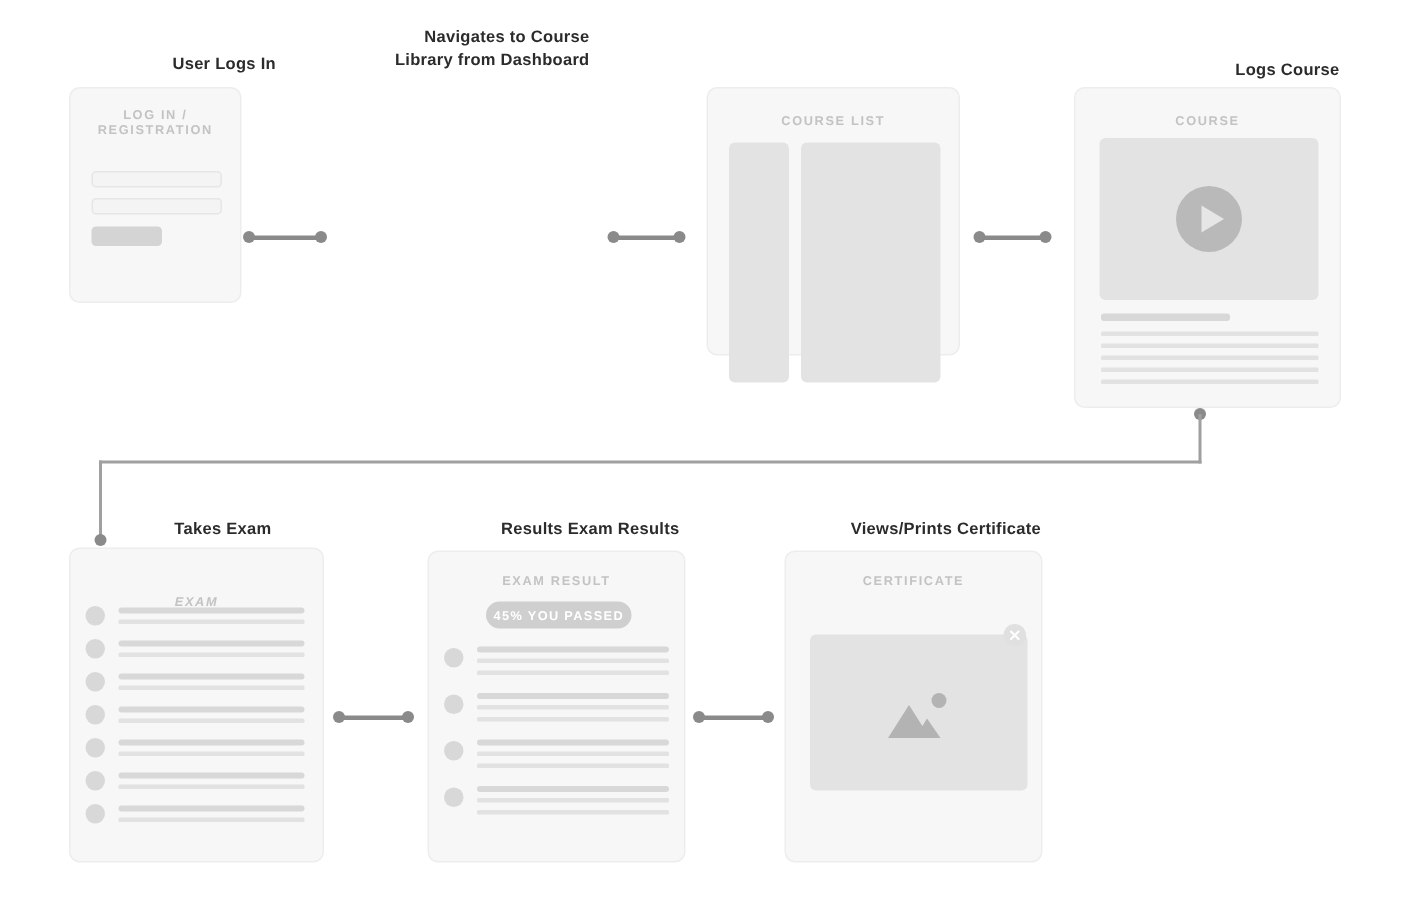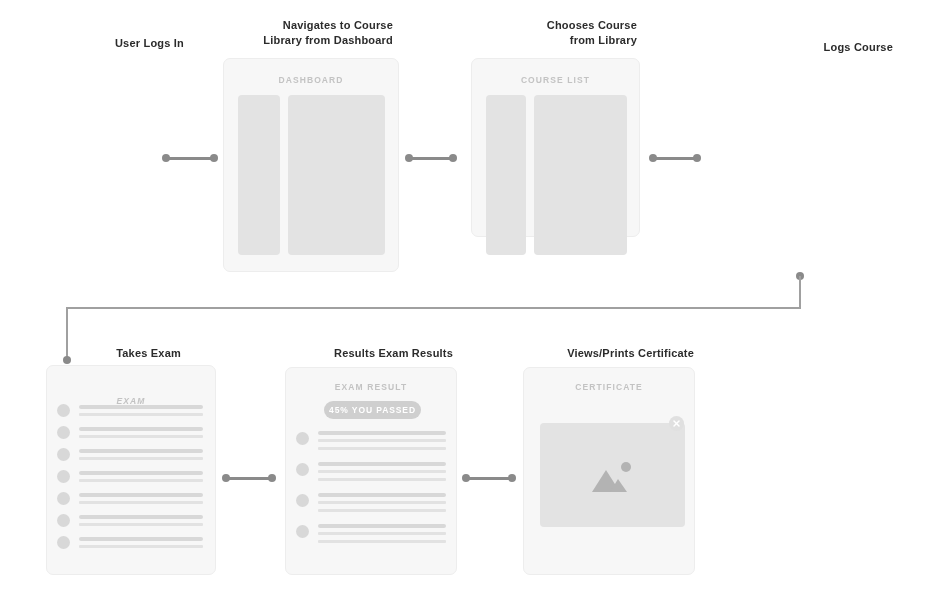--- a/index.html
+++ b/index.html
@@ -159,59 +159,74 @@
     height: 2px;
   }
 </style>
 </head>
 <body>
 
 <div id="flow">
 
   <div class="step-title" style="left:24px; top:36px; width:160px;">User Logs In</div>
 
+  <div class="card" style="left:46px; top:58px; width:115px; height:144px;">
+    <div class="card-title" style="top:12px;">LOG IN / REGISTRATION</div>
+    <div class="field" style="left:14px; top:55px; width:87px; height:11px;"></div>
+    <div class="field" style="left:14px; top:73px; width:87px; height:11px;"></div>
+    <div class="btn-blk" style="left:14px; top:92px; width:47px; height:13px;"></div>
+  </div>
 
   <div>
     <div class="conn-dot" style="left:162px; top:154px;"></div>
     <div class="conn-line" style="left:166px; top:157px; width:48px; height:3px;"></div>
     <div class="conn-dot" style="left:210px; top:154px;"></div>
   </div>
 
   <div class="step-title" style="left:230px; top:18px; width:163px;">Navigates to Course
 Library from Dashboard</div>
 
-  <div class="card" style="left:223px; top:58px; width:176px; height:214px;">
-    <div class="card-title" style="top:16px;">DASHBOARD</div>
-    <div class="blk" style="left:14px; top:36px; width:42px; height:160px;"></div>
-    <div class="blk" style="left:64px; top:36px; width:97px; height:160px;"></div>
-  </div>
 
   <div>
     <div class="conn-dot" style="left:405px; top:154px;"></div>
     <div class="conn-line" style="left:409px; top:157px; width:44px; height:3px;"></div>
     <div class="conn-dot" style="left:449px; top:154px;"></div>
   </div>
 
-  <div class="step-title" style="left:474px; top:18px; width:163px;">Chooses Course
-from Library</div>
 
   <div class="card" style="left:471px; top:58px; width:169px; height:179px;">
     <div class="card-title" style="top:16px;">COURSE LIST</div>
     <div class="blk" style="left:14px; top:36px; width:40px; height:160px;"></div>
     <div class="blk" style="left:62px; top:36px; width:93px; height:160px;"></div>
   </div>
 
   <div>
     <div class="conn-dot" style="left:649px; top:154px;"></div>
     <div class="conn-line" style="left:653px; top:157px; width:44px; height:3px;"></div>
     <div class="conn-dot" style="left:693px; top:154px;"></div>
   </div>
 
   <div class="step-title" style="left:723px; top:40px; width:170px;">Logs Course</div>
 
+  <div class="card" style="left:716px; top:58px; width:178px; height:214px;">
+    <div class="card-title" style="top:16px;">COURSE</div>
+
+    <div class="blk" style="left:16px; top:33px; width:146px; height:108px;">
+      <div class="play-wrap" style="left:51px; top:32px;">
+        <div class="play-tri"></div>
+      </div>
+    </div>
+
+    <div class="bar" style="left:17px; top:150px; width:86px; height:5px;"></div>
+    <div class="line" style="left:17px; top:162px; width:145px; height:3px;"></div>
+    <div class="line" style="left:17px; top:170px; width:145px; height:3px;"></div>
+    <div class="line" style="left:17px; top:178px; width:145px; height:3px;"></div>
+    <div class="line" style="left:17px; top:186px; width:145px; height:3px;"></div>
+    <div class="line" style="left:17px; top:194px; width:145px; height:3px;"></div>
+  </div>
 
   <div>
     <div class="conn-dot" style="left:796px; top:272px;"></div>
     <div class="elbow-v" style="left:799px; top:276px; height:33px;"></div>
     <div class="elbow-h" style="left:66px; top:307px; width:735px;"></div>
     <div class="elbow-v" style="left:66px; top:307px; height:53px;"></div>
     <div class="conn-dot" style="left:63px; top:356px;"></div>
   </div>
 
   <div class="step-title" style="left:86px; top:346px; width:95px;">Takes Exam</div>

